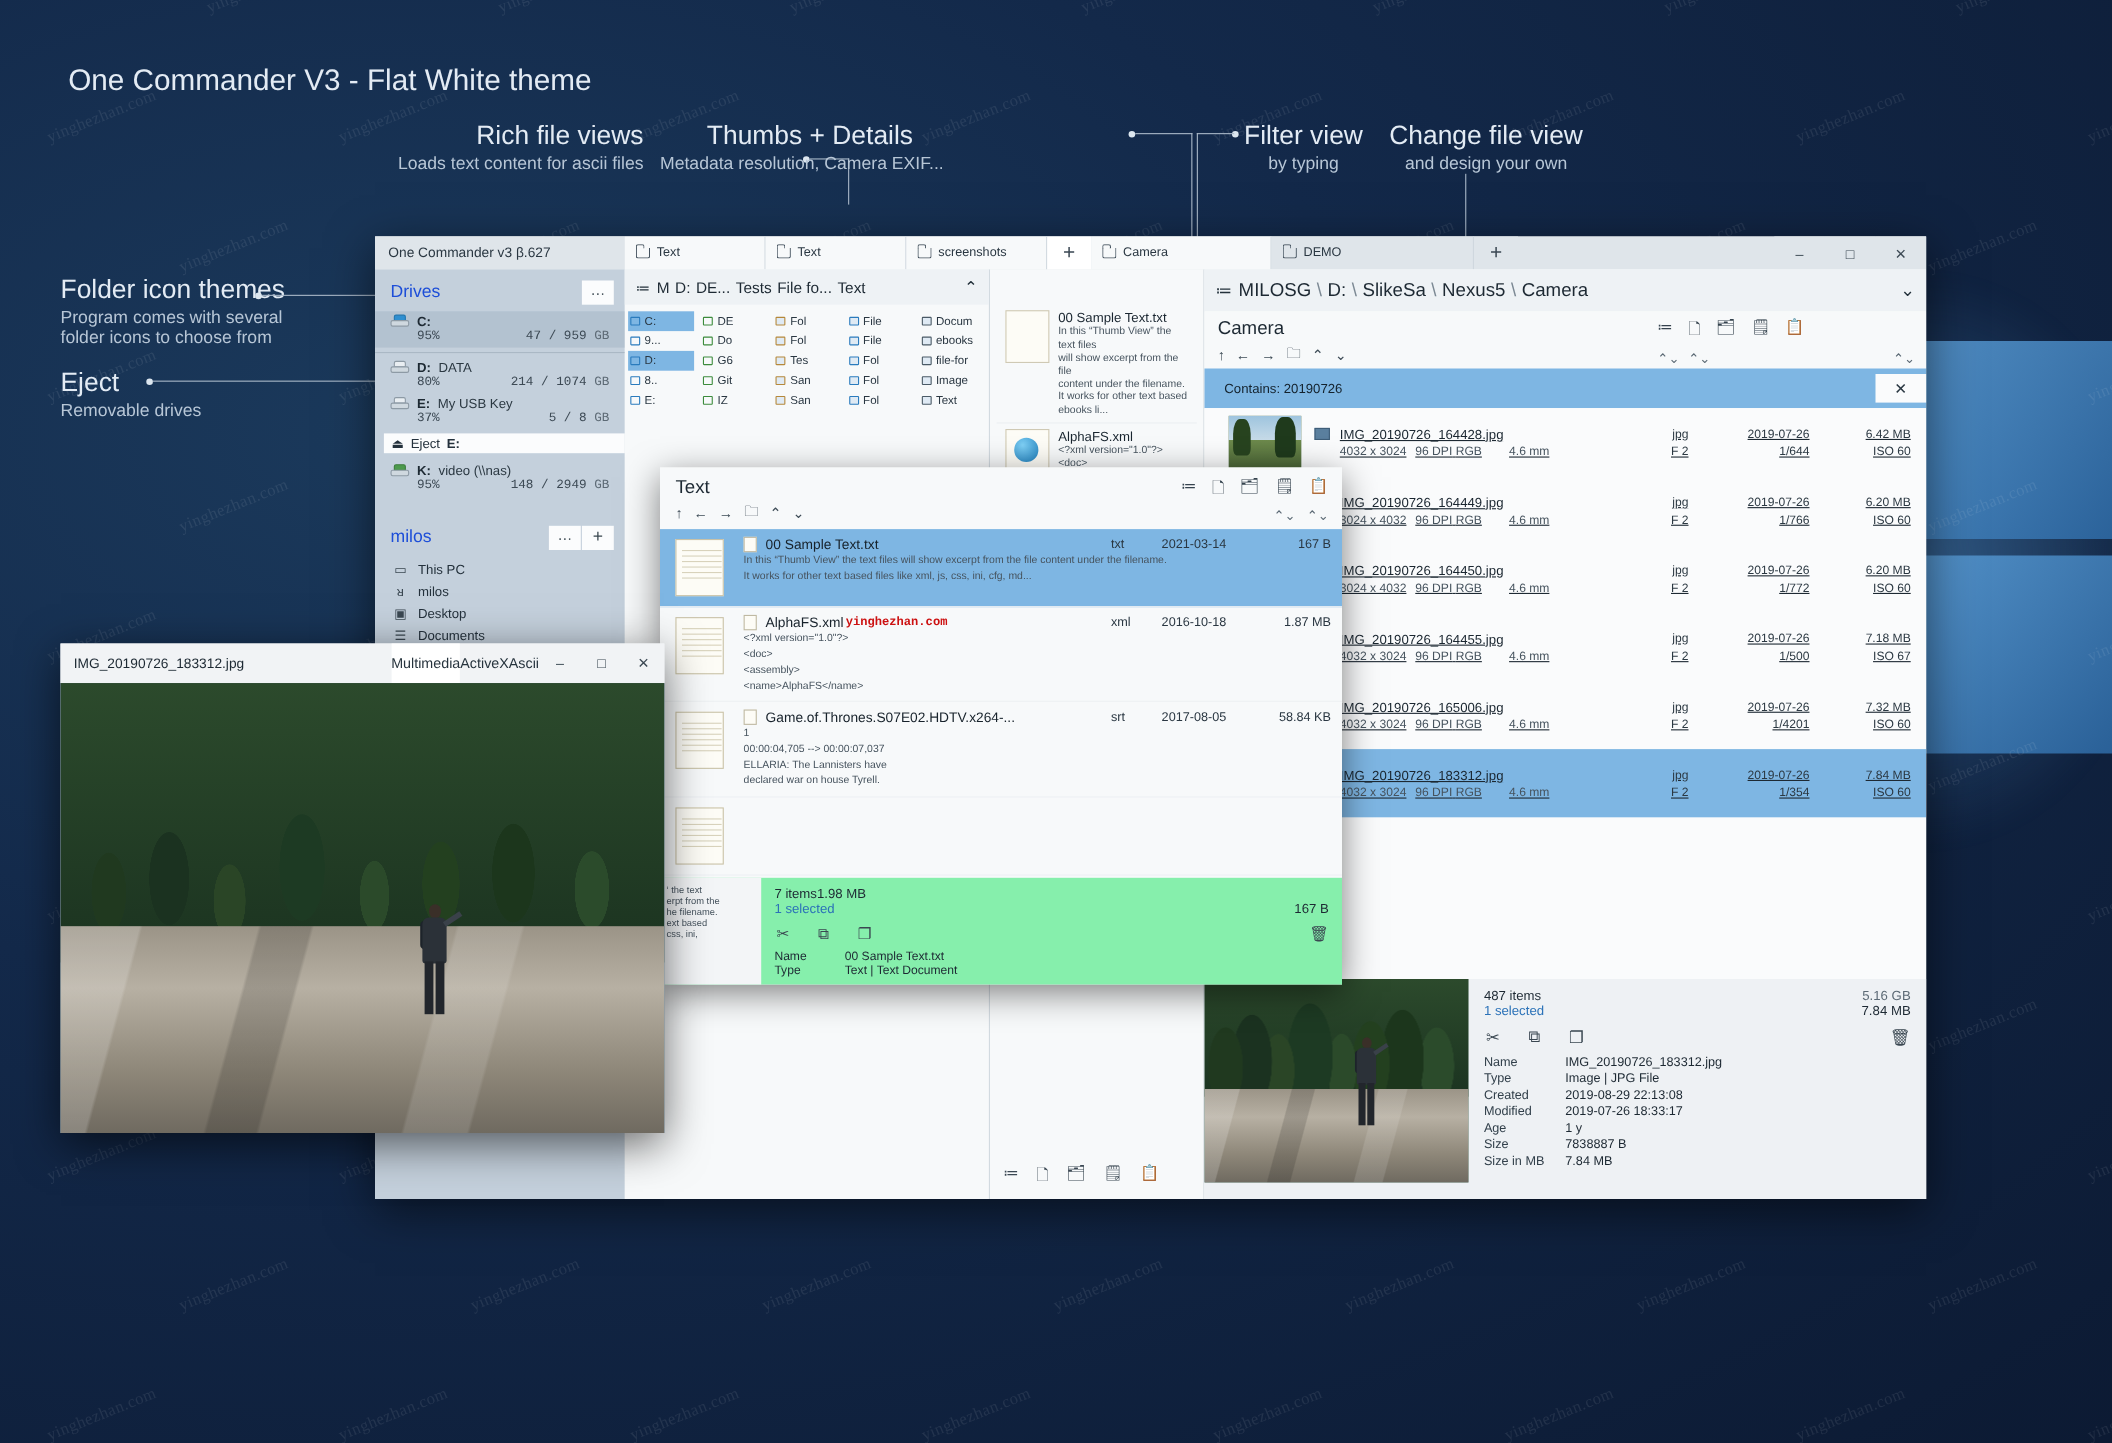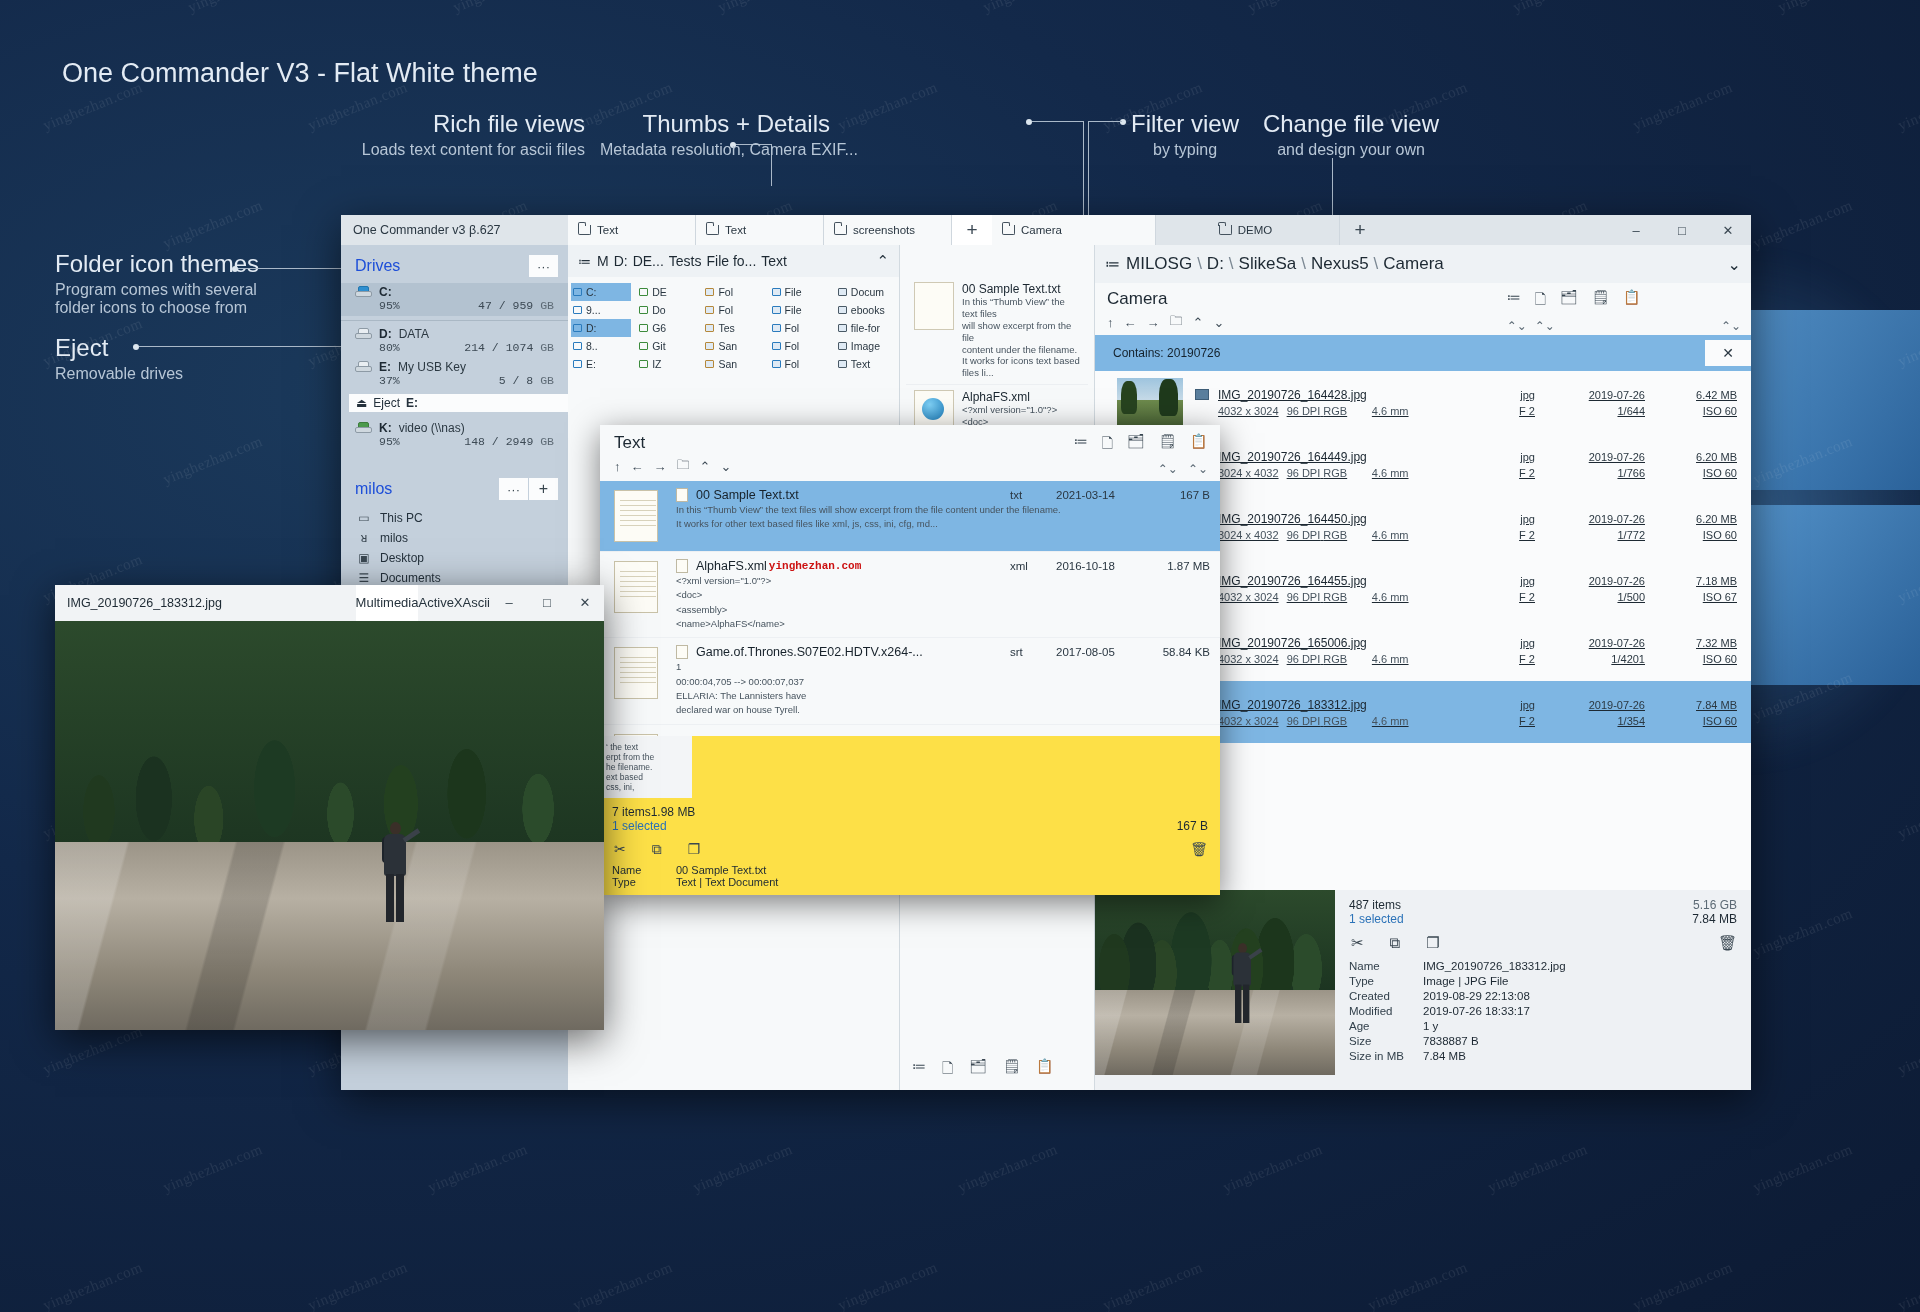--- a/index.html
+++ b/index.html
@@ -38,21 +38,21 @@
   .oc { position:absolute; left:341px; top:215px; width:1410px; height:875px;
         background:#eef1f4; box-shadow:0 10px 40px rgba(0,0,0,.55);
         display:flex; flex-direction:column; font-size:12px; color:#1d2933; }
   .oc-top { height:30px; display:flex; align-items:stretch; background:#dfe5ea; }
   .oc-title { flex:0 0 227px; background:#dfe5ea; display:flex; align-items:center;
               padding-left:12px; font-size:12.5px; color:#2a3742; }
   .tabstrip { flex:1; display:flex; align-items:stretch; }
   .tab { display:flex; align-items:center; gap:6px; padding:0 14px 0 10px;
          font-size:11.5px; color:#2a3742; border-right:1px solid #cfd7de; min-width:128px;}
   .tab.active { background:#f7f9fa; }
-  .tab.inactive { background:#dfe5ea;justify-content:center; }
+  .tab.inactive { background:#dfe5ea; }
   .folder-ic { width:13px; height:10px; border:1.4px solid #44525e; border-top:none;
                border-radius:0 0 2px 2px; position:relative; }
   .folder-ic:before{ content:""; position:absolute; left:-1.4px; top:-3px; width:6px; height:3px;
                border:1.4px solid #44525e; border-bottom:none; border-radius:2px 2px 0 0;}
   .plus-tab { width:40px; display:flex; align-items:center; justify-content:center;
               font-size:19px; color:#3b4853; background:#fff; font-weight:300; }
   .wbtns { display:flex; }
   .wbtn { width:46px; display:flex; align-items:center; justify-content:center;
           font-size:13px; color:#3b4853; background:#dfe5ea;}
 
@@ -661,21 +661,21 @@
 
     <div class="pane p2" style="flex:0 0 195px;">
       <div style="flex:1; padding:32px 6px 0 6px;">
         <div class="filerow">
           <div style="width:40px;height:48px;background:#fdfcf6;border:1px solid #cfc9b4;flex:0 0 40px;"></div>
           <div>
             <div class="fname">00 Sample Text.txt</div>
             <div class="fexc">In this “Thumb View” the text files</div>
             <div class="fexc">will show excerpt from the file</div>
             <div class="fexc">content under the filename.</div>
-            <div class="fexc">It works for icons text based files li...</div>
+            <div class="fexc">It works for other text based ebooks li...</div>
           </div>
         </div>
         <div class="filerow">
           <div style="width:40px;height:40px;flex:0 0 40px;position:relative;">
             <div style="position:absolute;inset:0;background:#fdfcf6;border:1px solid #cfc9b4;"></div>
             <div style="position:absolute;left:8px;top:8px;width:22px;height:22px;border-radius:50%;
                         background:radial-gradient(circle at 35% 30%,#7fd0f5,#1d7dbb);"></div>
           </div>
           <div>
             <div class="fname">AlphaFS.xml</div>
@@ -1096,21 +1096,21 @@
             <i></i>
             <i></i>
             <i></i>
             <i></i>
             <i></i>
           </i>
         </div>
       </div>
       <div class="tw-row"></div>
     </div>
-  <div style="display:flex; background:#fde047;flex-direction:column;">
+  <div style="display:flex; background:#86efac;">
     <div style="width:92px; background:#f3f5f7; font-size:8.5px; color:#45525d; padding:6px;">
       <div>‘ the text</div>
       <div>erpt from the</div>
       <div>he filename.</div>
       <div>ext based</div>
       <div>css, ini,</div>
     </div>
     <div style="flex:1; padding:7px 12px;">
       <div style="display:flex;justify-content:flex-start;">
         <span>7 items</span>

